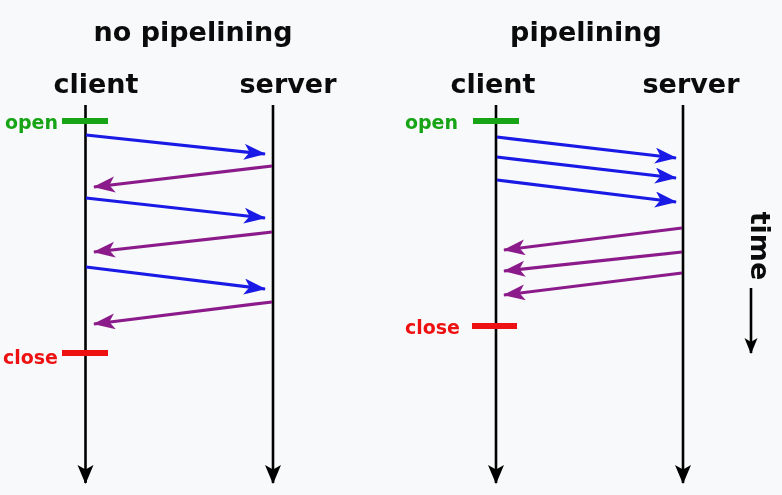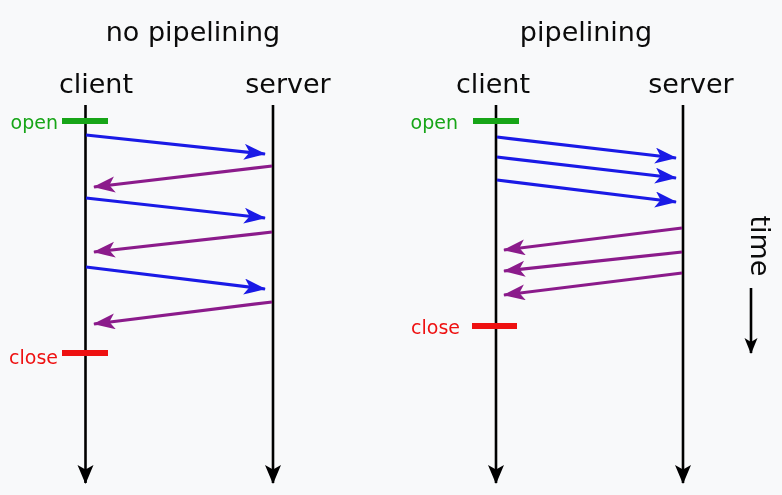--- a/index.html
+++ b/index.html
@@ -7,20 +7,21 @@
     padding: 0;
     background: #f8f9fa;
   }
   .stage {
     position: relative;
     width: 782px;
     height: 495px;
     background: #f8f9fa;
     overflow: hidden;
     font-family: "DejaVu Sans", sans-serif;
+    font-weight: bold;
   }
   svg text {
     font-family: "DejaVu Sans", sans-serif;
   }
   .title-text {
     font-size: 27px;
     fill: #0b0b0b;
   }
   .actor-text {
     font-size: 27px;

